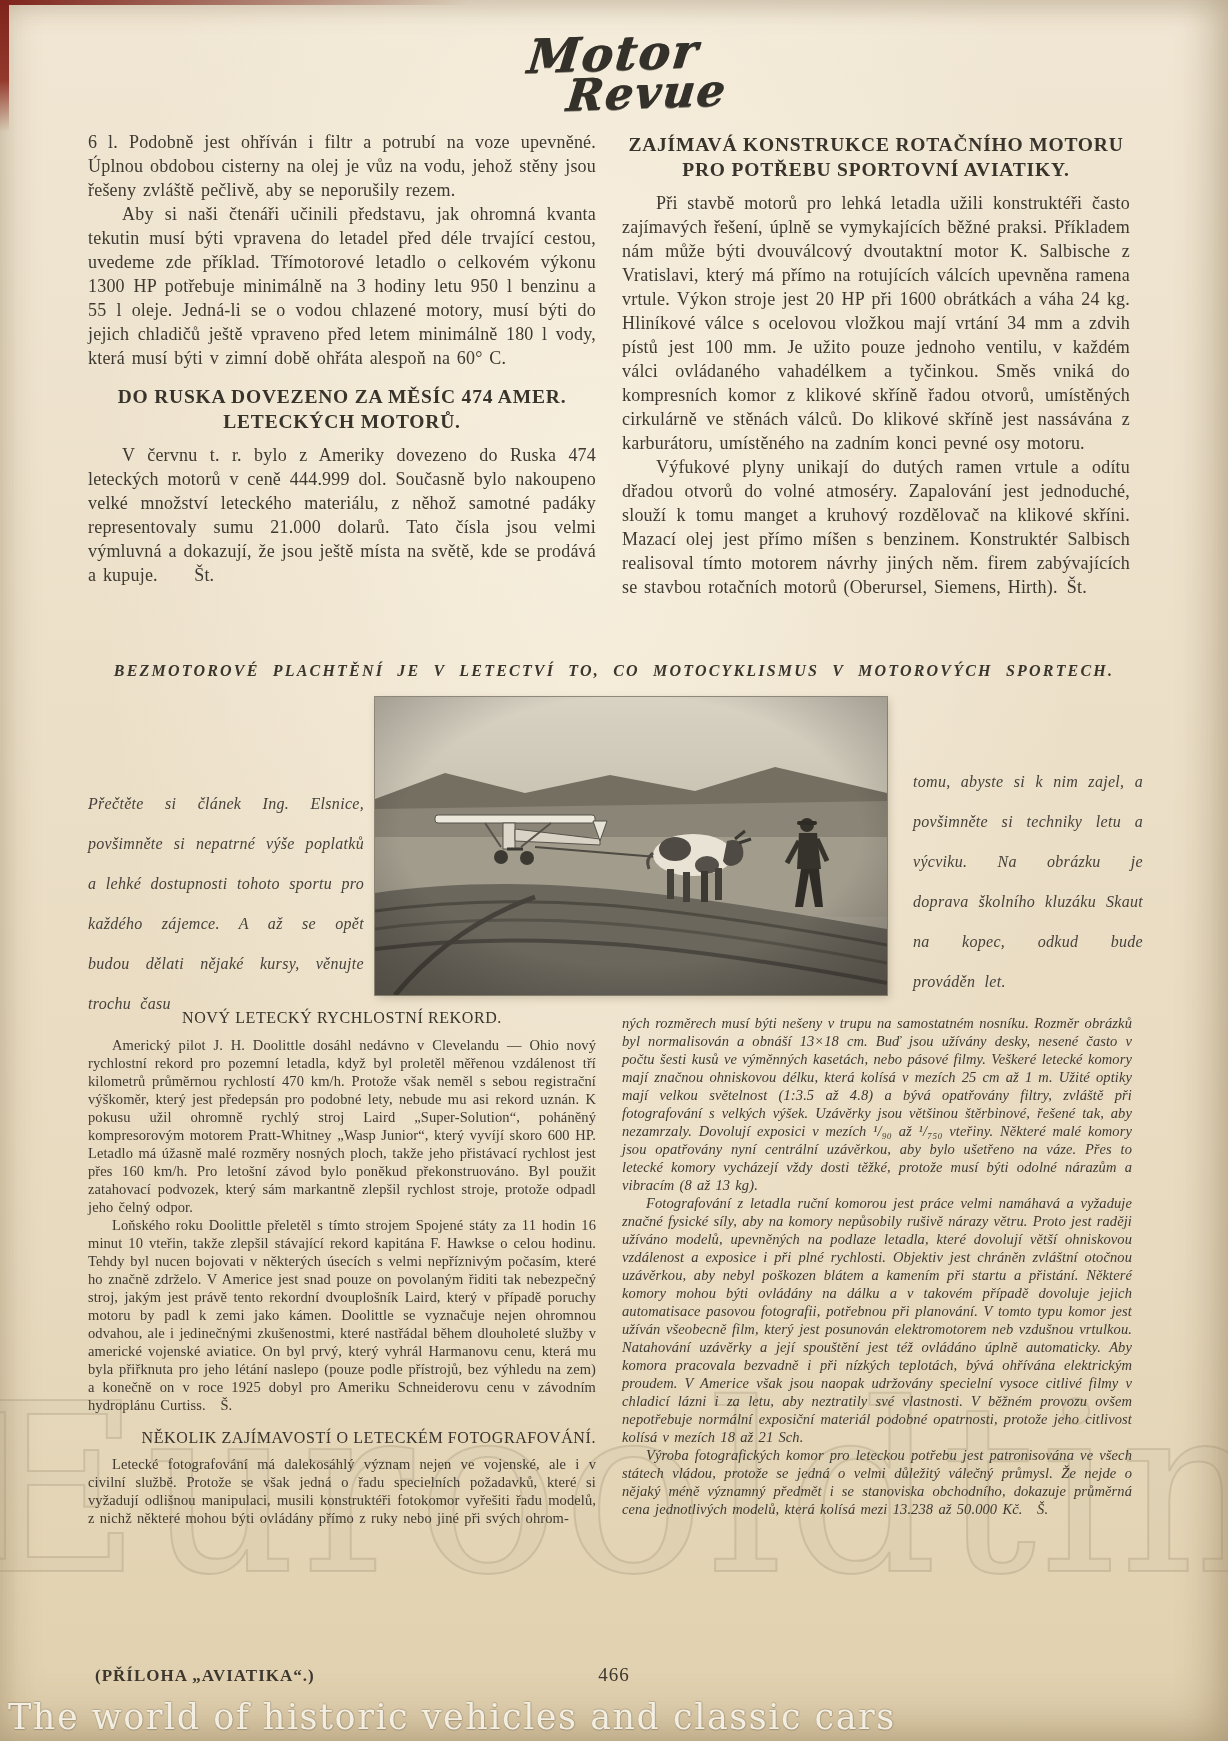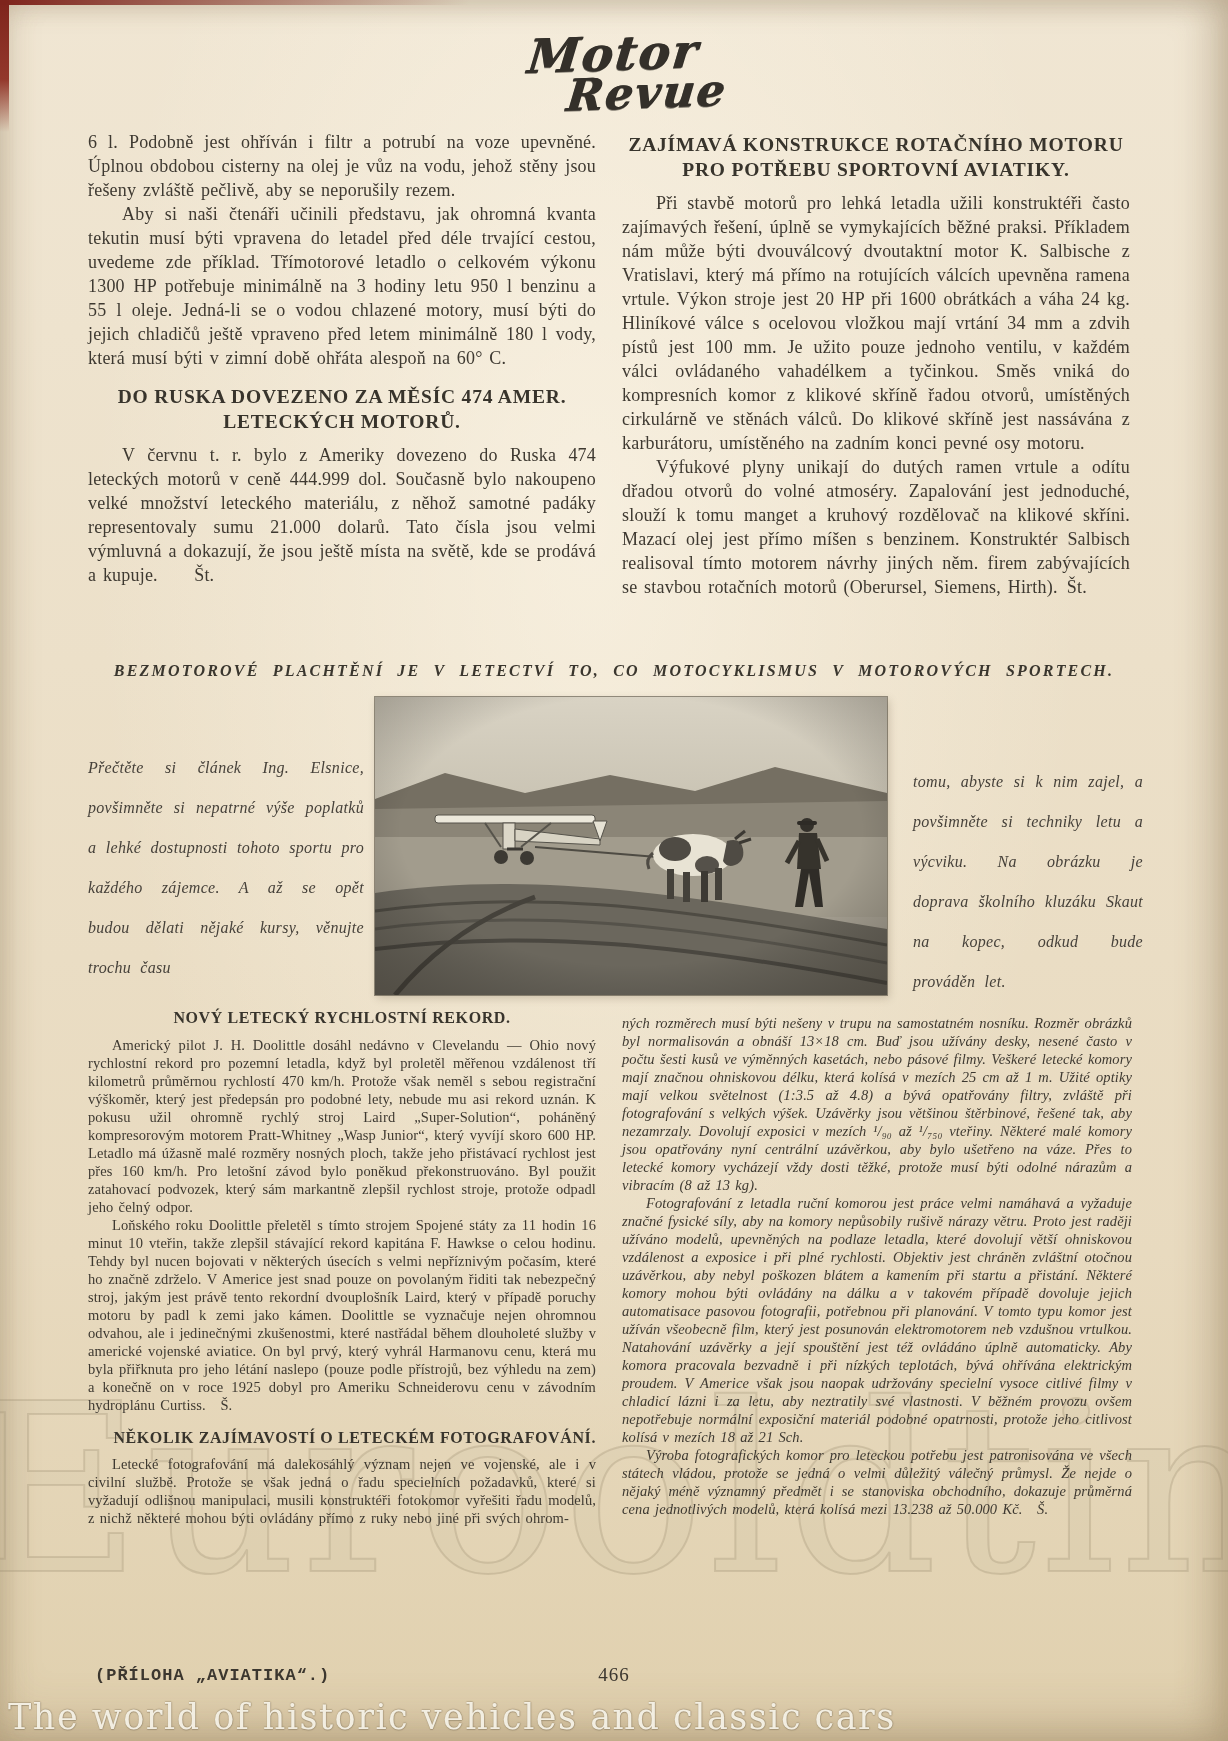--- a/index.html
+++ b/index.html
@@ -40,44 +40,44 @@
   .low-left{left:88px;top:1008px;width:508px;}
   .low-right{left:622px;top:1014px;width:510px;font-style:italic;}
 
   p{margin:0;text-align:justify;}
   .body-lg{font-size:18px;line-height:24px;word-spacing:2px;letter-spacing:.2px;}
   .body-sm{font-size:14.5px;line-height:18px;word-spacing:1.5px;letter-spacing:.1px;}
   .ind{text-indent:34px;}
   .ind-sm{text-indent:24px;}
   .head-lg{font-size:19.5px;line-height:25px;font-weight:bold;text-align:center;letter-spacing:.8px;margin:14px 0 9px;color:#38342c;}
   .head-lg.first{margin-top:0;}
-  .head-sm{font-size:16px;line-height:20px;font-weight:bold;text-align:center;letter-spacing:.6px;margin:0 0 8px;color:#38342c;}
+  .head-sm{font-size:16px;line-height:20px;font-weight:normal;text-align:center;letter-spacing:.6px;margin:0 0 8px;color:#38342c;}
   .head-sm.later{margin:14px 0 7px;text-align:right;}
 
   .banner{
     position:absolute;top:662px;left:0;width:100%;text-align:center;
     font-style:italic;font-weight:bold;font-size:16px;letter-spacing:2.2px;word-spacing:7px;color:#3a362e;
   }
 
   .photo{
     position:absolute;left:375px;top:697px;width:512px;height:298px;
     outline:1px solid rgba(60,55,45,.45);
     box-shadow:0 0 0 1px rgba(90,80,65,.15), 2px 3px 8px rgba(90,75,50,.25);
     background:#a8a294;
   }
   .photo svg{display:block;}
 
   .caption{
     position:absolute;font-style:italic;font-size:16px;line-height:40px;
     color:#46413a;text-align:justify;word-spacing:5px;letter-spacing:.3px;
   }
-  .cap-left{left:88px;top:748px;width:276px;}
+  .cap-left{left:88px;top:784px;width:276px;}
   .cap-right{left:913px;top:762px;width:230px;}
 
-  .footer-left{position:absolute;left:95px;top:1666px;font-size:17px;font-weight:bold;letter-spacing:1px;color:#3c372f;font-family:Liberation Mono, monospace;}
+  .footer-left{position:absolute;left:95px;top:1666px;font-size:17px;font-weight:bold;letter-spacing:1px;color:#3c372f;}
   .page-number{position:absolute;left:50%;top:1664px;transform:translateX(-50%);font-size:19px;color:#3c372f;letter-spacing:1px;}
 
   .wm-big{
     position:absolute;top:1372px;left:-30px;width:1400px;
     font-family:"DejaVu Serif","Liberation Serif",serif;
     font-size:235px;line-height:235px;white-space:nowrap;
     color:rgba(190,175,148,0.10);
     -webkit-text-stroke:2px rgba(150,135,108,0.28);
     letter-spacing:4px;pointer-events:none;
   }

